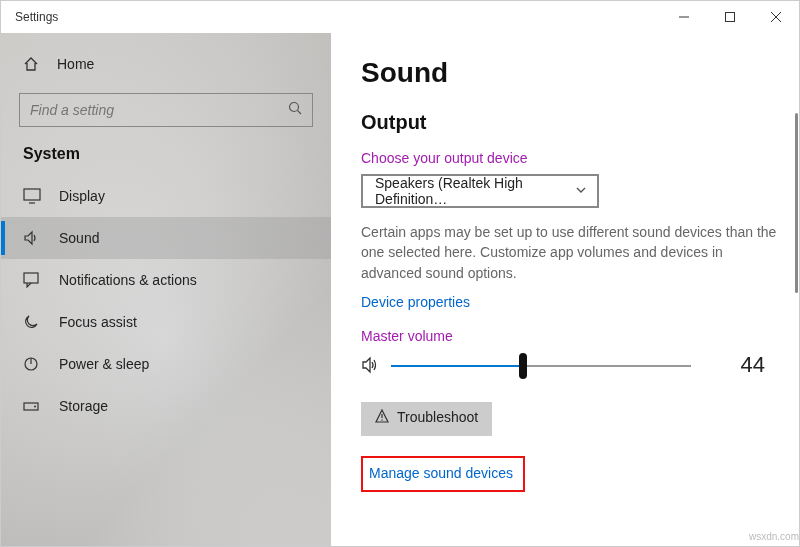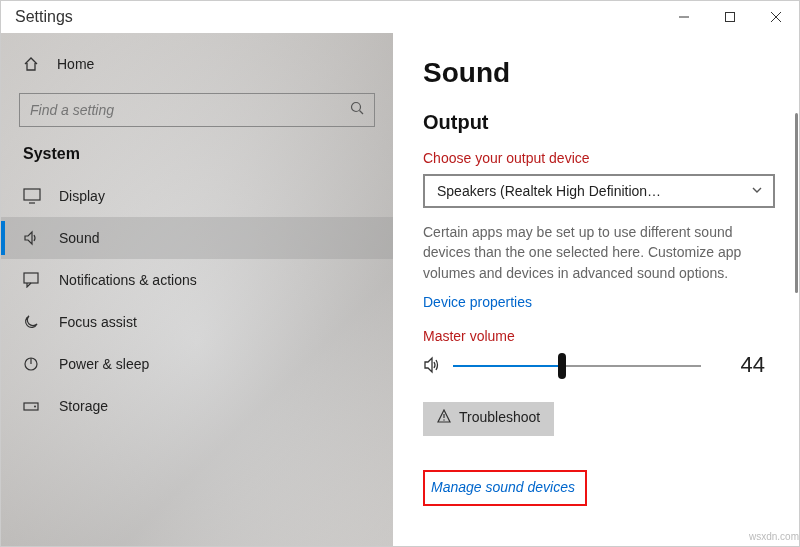--- a/index.html
+++ b/index.html
@@ -1,51 +1,51 @@
 <!DOCTYPE html>
 <html><head>
   <meta charset="utf-8">
   <style>
     * { box-sizing: border-box; margin: 0; padding: 0; font-family: "Segoe UI", sans-serif; }
     body { width: 800px; height: 547px; background: #fff; overflow: hidden; position: relative; }
     .window { width: 800px; height: 547px; display: flex; flex-direction: column; border: 1px solid #ccc; }
-    .titlebar { height: 32px; display: flex; align-items: center; padding-left: 14px; font-size: 16px; color: #333; }
+    .titlebar { height: 32px; display: flex; align-items: center; padding-left: 14px; font-size: 12px; color: #333; }
     .titlebar .spacer { flex: 1; }
     .win-btn { width: 46px; height: 32px; display: flex; align-items: center; justify-content: center; font-size: 13px; font-family: "Segoe MDL2 Assets", sans-serif; color: #333; }
     .body { flex: 1; display: flex; overflow: hidden; }
-    .sidebar { width: 392px; background: linear-gradient(135deg, #e8e8e8 0%, #d8d8d8 40%, #c8c8c8 70%, #e0e0e0 100%); padding-top: 10px; position: relative; }
+    .sidebar { width: 330px; background: linear-gradient(135deg, #e8e8e8 0%, #d8d8d8 40%, #c8c8c8 70%, #e0e0e0 100%); padding-top: 10px; position: relative; }
     .sidebar::before { content:""; position:absolute; inset:0; background: radial-gradient(ellipse 300px 400px at 50% 60%, rgba(255,255,255,0.15), rgba(120,110,100,0.25)); pointer-events:none; }
     .home { display: flex; align-items: center; height: 42px; padding-left: 22px; font-size: 14px; color: #222; position: relative; z-index: 1; }
     .home svg { margin-right: 18px; }
     .search-box { margin: 8px 18px 14px 18px; height: 34px; border: 1px solid #888; background: rgba(255,255,255,0.0); display: flex; align-items: center; padding: 12px 10px; position: relative; z-index: 1; }
     .search-box input { flex: 1; border: none; background: transparent; font-size: 14px; color: #555; outline: none; font-style: italic; }
     .search-box .sicon { color: #555; }
     .category { padding: 4px 22px 12px 22px; font-size: 16px; font-weight: 600; color: #111; position: relative; z-index: 1; }
     .nitem { display: flex; align-items: center; height: 42px; padding-left: 22px; font-size: 14px; color: #222; position: relative; z-index: 1; }
     .nitem svg { margin-right: 18px; flex-shrink: 0; }
     .nitem.active { background: rgba(150,150,150,0.35); }
     .nitem.active::before { content:""; position:absolute; left:0; top:4px; bottom:4px; width:4px; background:#0078d4; }
     .main { flex: 1; padding: 24px 20px 10px 30px; overflow-y: auto; position: relative; }
     .main h1 { font-size: 28px; font-weight: 600; color: #111; margin-bottom: 22px; }
     .main h2 { font-size: 20px; font-weight: 600; color: #111; margin-bottom: 16px; }
-    .label { font-size: 14px; color: #b91c1c; margin-bottom: 8px; }
-    .dropdown { width: 352px; height: 34px; border: 2px solid #888; display: flex; align-items: center; padding: 0 10px 0 12px; font-size: 14px; color: #222; margin-bottom: 14px; }
+    .label { font-size: 14px; color: #a21caf; margin-bottom: 8px; }
+    .dropdown { width: 238px; height: 34px; border: 2px solid #888; display: flex; align-items: center; padding: 0 10px 0 12px; font-size: 14px; color: #222; margin-bottom: 14px; }
     .dropdown .dd-spacer { flex:1; }
     .desc { font-size: 14px; color: #666; line-height: 1.45; margin-bottom: 10px; max-width: 420px; }
     .link { font-size: 14px; color: #0066cc; margin-bottom: 18px; display: inline-block; }
     .volrow { display: flex; align-items: flex-end; margin-bottom: 24px; }
     .volrow .tick { color:#333; margin-right: 10px; }
     .slider { position: relative; width: 300px; height: 24px; margin-right: 40px; }
     .track { position: absolute; top: 50%; left: 0; right: 0; height: 2px; background: #999; transform: translateY(-50%); }
     .fill { position: absolute; top: 50%; left: 0; height: 2px; background: #0078d4; transform: translateY(-50%); width: 44%; }
     .thumb { position: absolute; top: 50%; left: 44%; width: 8px; height: 26px; background: #111; border-radius: 4px; transform: translate(-50%,-50%); }
     .volval { font-size: 22px; color: #222; margin-left: auto; padding-right: 14px; }
     .tbtn { height: 34px; padding: 7px 14px; background: #ccc; border: none; font-size: 14px; color: #222; display: inline-flex; align-items: flex-start; margin-bottom: 16px; }
     .tbtn svg { margin-right: 8px; }
-    .highlight-box { border: 2px solid #e11; display: inline-block; padding: 6px 10px 8px 6px; margin-top: 18px; font-style: italic; }
+    .highlight-box { border: 2px solid #e11; display: inline-block; padding: 6px 10px 8px 6px; margin-top: 4px; }
     .highlight-box .link { margin-bottom: 0; }
     .scrollbar-ind { position: absolute; right: 1px; top: 80px; width: 3px; height: 180px; background: #888; border-radius: 2px; }
     .watermark { position: absolute; right: 0; bottom: 4px; font-size: 10px; color: #bbb; }
   </style>
 </head>
 <body>
 
 <div class="window">
   <div class="titlebar">
     <span>Settings</span>

